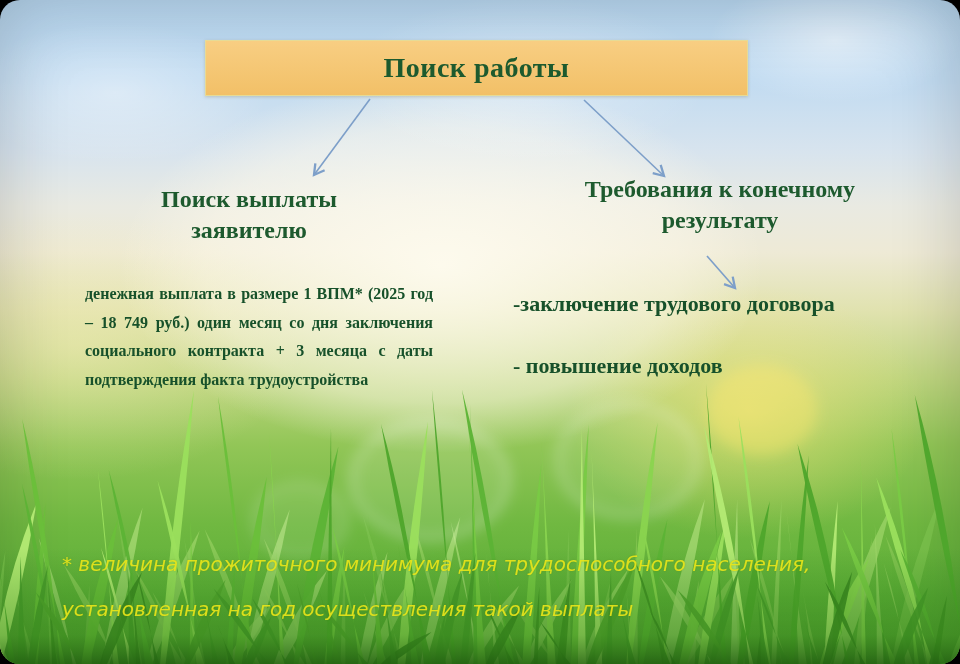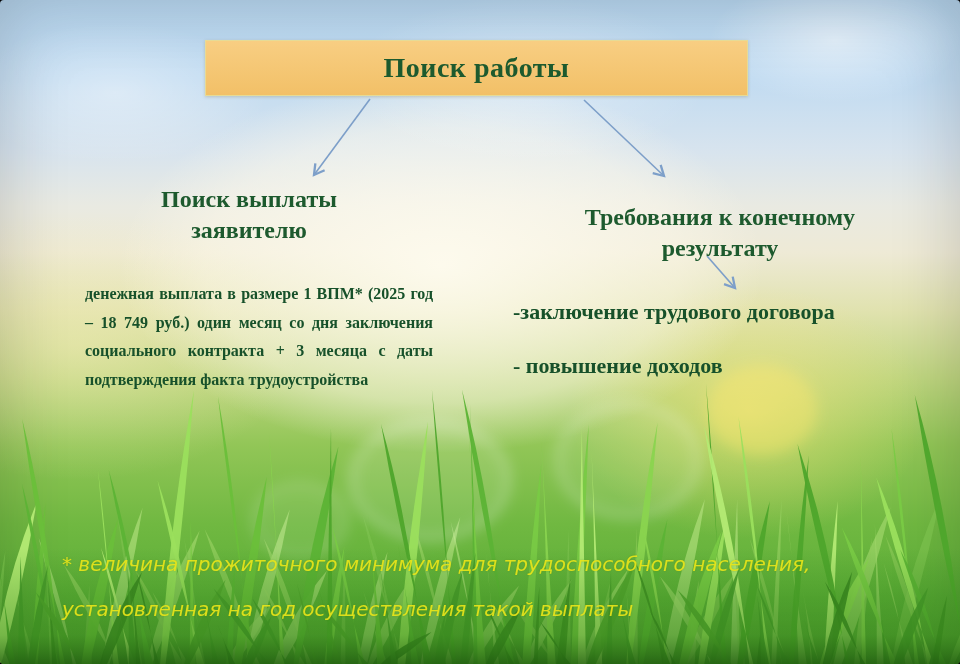--- a/index.html
+++ b/index.html
@@ -10,21 +10,21 @@
     --body-text:#17512A;
     --arrow:#7D9FC9;
     --footnote-text:#E8E51A;
     --sky:#BBD8F0;
   }
   *{margin:0;padding:0;box-sizing:border-box;}
   html,body{width:960px;height:664px;background:#000;}
   body{font-family:"Liberation Serif","DejaVu Serif",serif;overflow:hidden;}
 
   .slide{
-    position:relative;width:960px;height:664px;border-radius:4px;overflow:hidden;
+    position:relative;width:960px;height:664px;border-radius:20px;overflow:hidden;
     background:
       
       radial-gradient(180px 90px at 87% 6%, rgba(255,255,255,.55), rgba(255,255,255,0) 70%),
       radial-gradient(220px 100px at 12% 14%, rgba(255,255,255,.4), rgba(255,255,255,0) 70%),
       radial-gradient(260px 120px at 55% 12%, rgba(255,255,255,.35), rgba(255,255,255,0) 70%),
       
       radial-gradient(430px 250px at 46% 40%, rgba(255,252,240,.9), rgba(255,250,235,.45) 55%, rgba(255,250,235,0) 75%),
       
       radial-gradient(240px 170px at 78% 62%, rgba(255,233,130,.55), rgba(255,233,130,0) 75%),
       
@@ -57,35 +57,35 @@
   .arrows-svg{position:absolute;left:0;top:0;width:960px;height:664px;pointer-events:none;}
   .arrow-line{stroke:var(--arrow);stroke-width:1.6;fill:none;}
   .arrowhead-path{stroke:var(--arrow);stroke-width:1.6;fill:none;}
 
   
   .heading{
     position:absolute;color:var(--heading-text);font-weight:bold;
     font-size:24px;line-height:31px;text-align:center;
   }
   .heading-left{left:115px;top:184px;width:268px;}
-  .heading-right{left:553px;top:202px;width:334px;}
+  .heading-right{left:553px;top:174px;width:334px;}
 
   
   .body-paragraph{
     position:absolute;left:85px;top:280px;width:348px;
     color:var(--body-text);font-weight:bold;font-size:16px;line-height:28.5px;
     text-align:justify;text-align-last:left;
   }
 
   
   .bullet{
     position:absolute;left:513px;width:390px;
     color:var(--body-text);font-weight:bold;font-size:22px;line-height:28px;
   }
-  .bullet-1{top:298px;}
+  .bullet-1{top:290px;}
   .bullet-2{top:352px;}
 
   
   .footnote{
     position:absolute;left:62px;top:542px;width:810px;
     font-family:"DejaVu Sans","Liberation Sans",sans-serif;
     font-style:italic;font-size:20px;line-height:45px;
     color:var(--footnote-text);opacity:.92;
     text-shadow:0 0 2px rgba(90,120,0,.35);
   }

